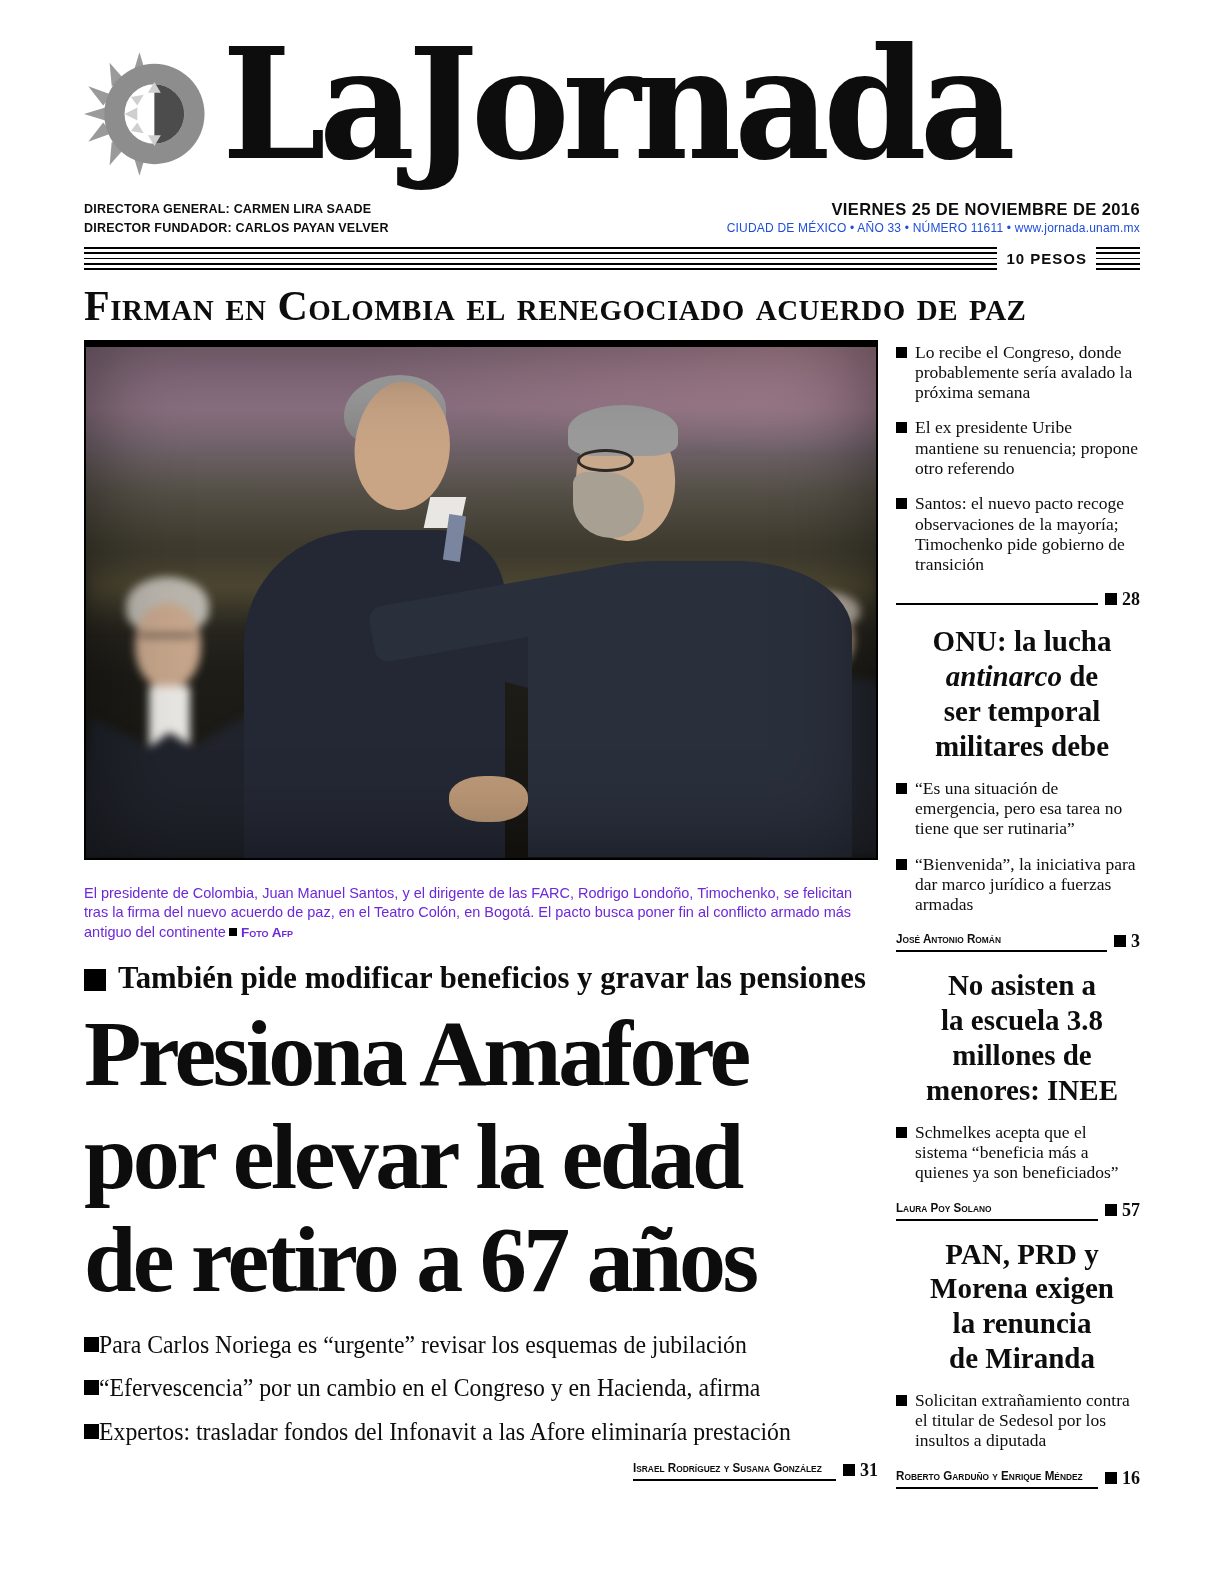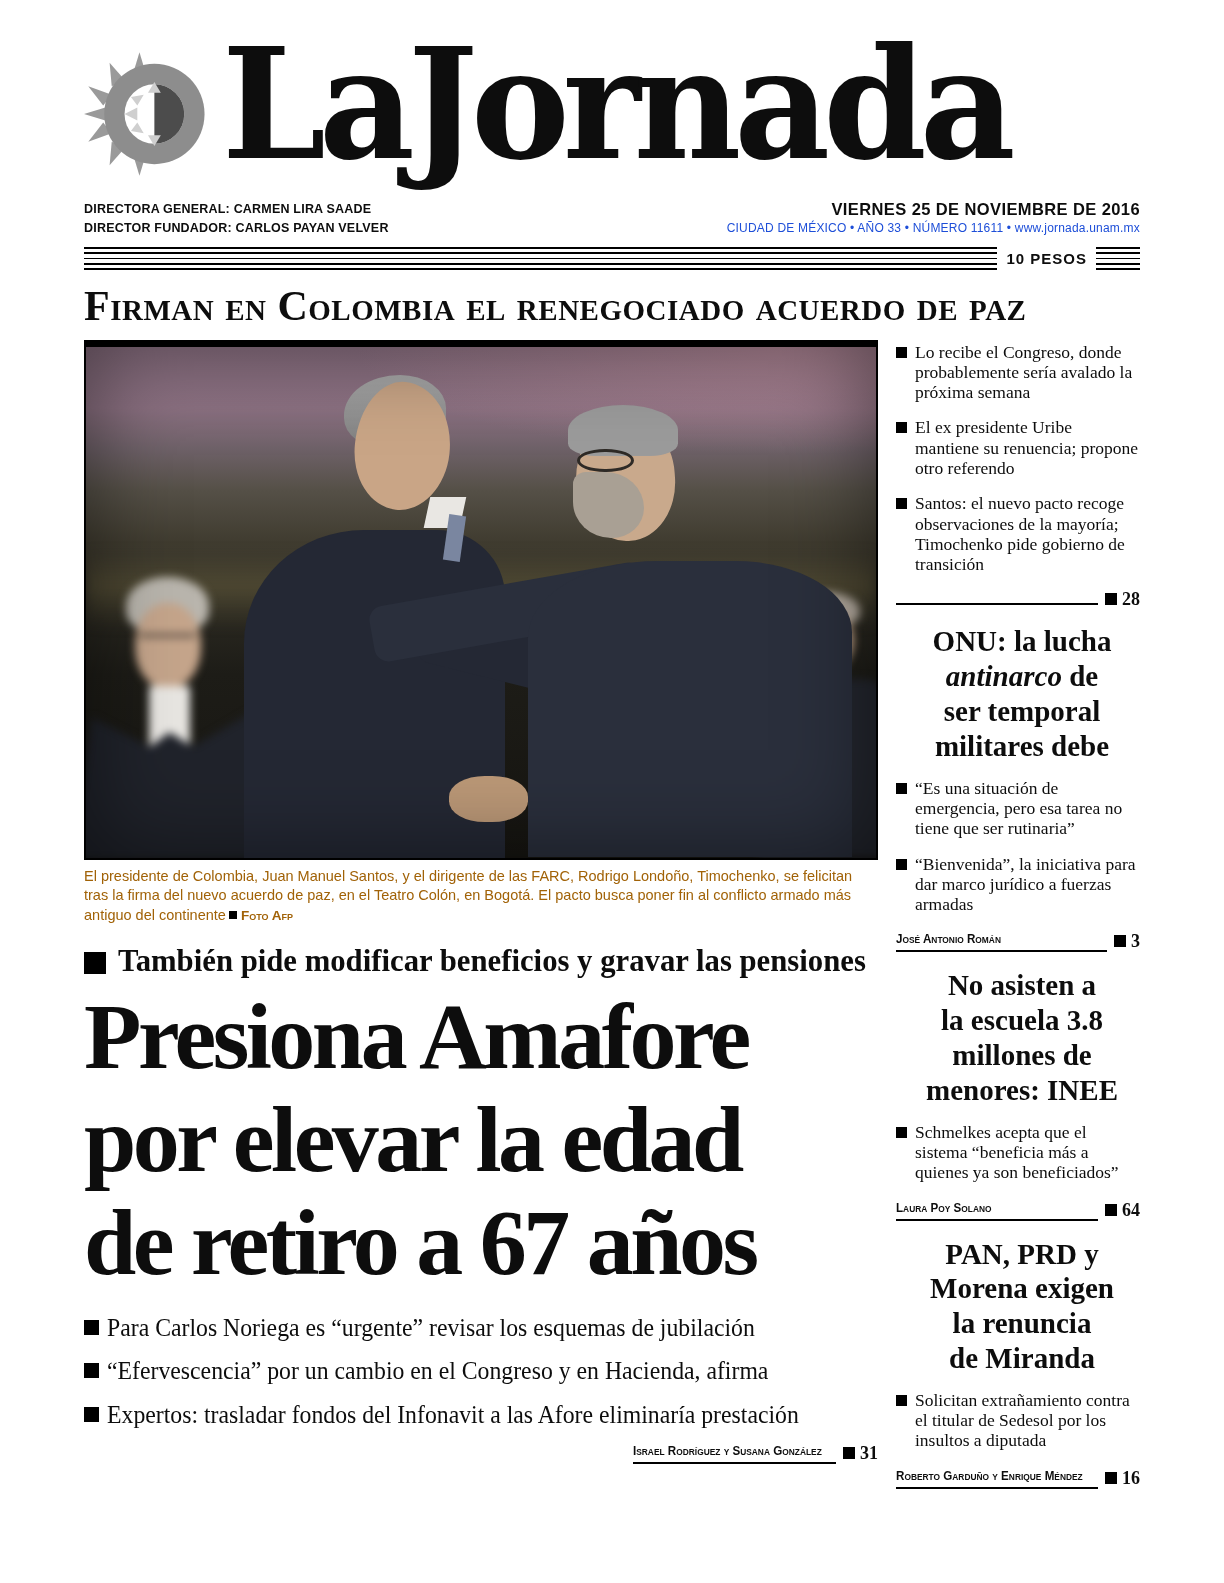--- a/index.html
+++ b/index.html
@@ -78,39 +78,39 @@
   .timo-head { left:62%; top:14%; width:12.5%; height:24%; background:#c9a98c; border-radius:52% 48% 50% 50%; transform:rotate(-4deg); }
   .timo-hair { left:61%; top:11.5%; width:14%; height:10%; background:#9b9b9b; border-radius:60% 60% 30% 30%; }
   .timo-beard { left:61.6%; top:24.5%; width:9%; height:13%; background:#a9a094; border-radius:20% 60% 50% 60%; }
   .timo-glasses { left:62.2%; top:20%; width:7.2%; height:4.6%; border:3px solid #2e2a26; border-radius:50%; }
   .handshake { left:46%; top:84%; width:10%; height:9%; background:#bb9877; border-radius:45%; }
   .photo .vignette { inset:0; box-shadow:inset 0 0 90px rgba(0,0,0,.5); }
 
   
   .caption {
     font-family:"Liberation Sans",sans-serif; font-size:14.5px; line-height:1.36;
-    margin-top:7px; color:#a16207;
+    margin-top:24px; color:#6d28d9;
   }
   .credit { font-variant:small-caps; font-weight:bold; font-size:13.5px; }
 
   
   .sq { background:#000; flex:0 0 auto; display:inline-block; }
   .sq-kick { width:22px; height:22px; margin-top:10px; }
   .sq-mb { width:15px; height:15px; margin-top:11px; }
   .sq-rc { width:11px; height:11px; margin-top:5px; }
   .sq-pg { width:12px; height:12px; margin-right:5px; }
   .sq-cap { width:8px; height:8px; margin:0 4px 1px 3px; }
 
   
   .kicker { display:flex; gap:12px; margin-top:16px; font-weight:bold; font-size:32px; white-space:nowrap; }
   .kicker .ktext { display:inline-block; transform:scaleX(.96); transform-origin:left center; }
   .main-headline { font-weight:bold; font-size:94px; line-height:1.1; letter-spacing:-3.5px; margin-top:6px; }
   .main-headline div { white-space:nowrap; }
   .main-bullets { margin-top:14px; }
-  .mb { display:flex; gap:8px; font-size:25px; line-height:1.5; margin-bottom:6px; white-space:nowrap; }
+  .mb { display:flex; gap:0; font-size:25px; line-height:1.5; margin-bottom:6px; white-space:nowrap; }
   .mb .mtext { display:inline-block; transform:scaleX(.95); transform-origin:left center; }
   .main-byline { display:flex; justify-content:flex-end; align-items:flex-end; margin-top:8px; }
   .bl-name {
     font-family:"Liberation Sans",sans-serif; font-variant:small-caps; font-weight:bold;
     font-size:12.5px; letter-spacing:0; white-space:nowrap; display:inline-block;
     transform:scaleX(.93); transform-origin:left bottom;
   }
   .under-name { border-bottom:2px solid #000; padding-bottom:3px; }
   .pg { font-weight:bold; font-size:18px; margin-left:7px; white-space:nowrap; }
 
@@ -288,21 +288,21 @@
           <div>la escuela 3.8</div>
           <div>millones de</div>
           <div>menores: INEE</div>
         </h3>
         <div class="rc-bullet">
           <span class="sq sq-rc"></span>
           <span>Schmelkes acepta que el sistema “beneficia más a quienes ya son beneficiados”</span>
         </div>
         <div class="rc-byline">
           <span class="under"><span class="bl-name">Laura Poy Solano</span></span>
-          <span class="pg"><span class="sq sq-pg"></span><span>64</span></span>
+          <span class="pg"><span class="sq sq-pg"></span><span>57</span></span>
         </div>
       </section>
 
       <section>
         <h3 class="rc-headline">
           <div>PAN, PRD y</div>
           <div>Morena exigen</div>
           <div>la renuncia</div>
           <div>de Miranda</div>
         </h3>

